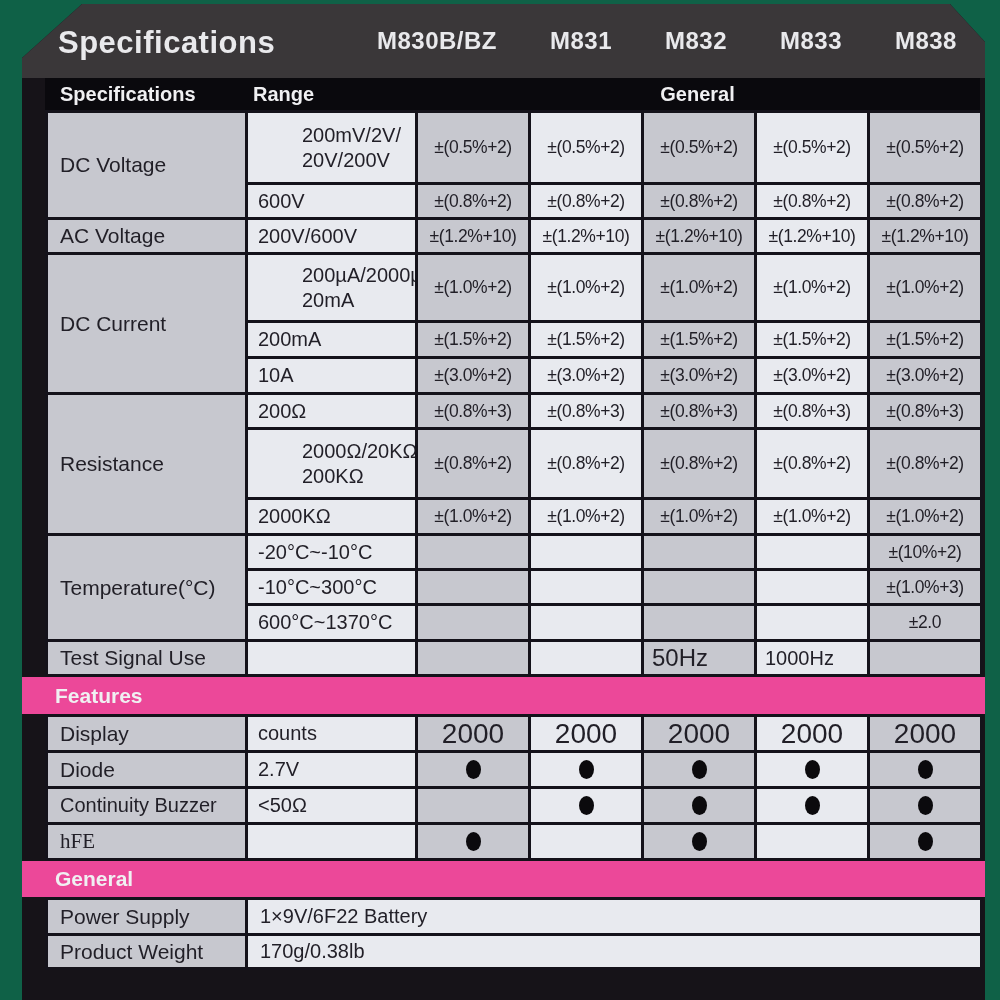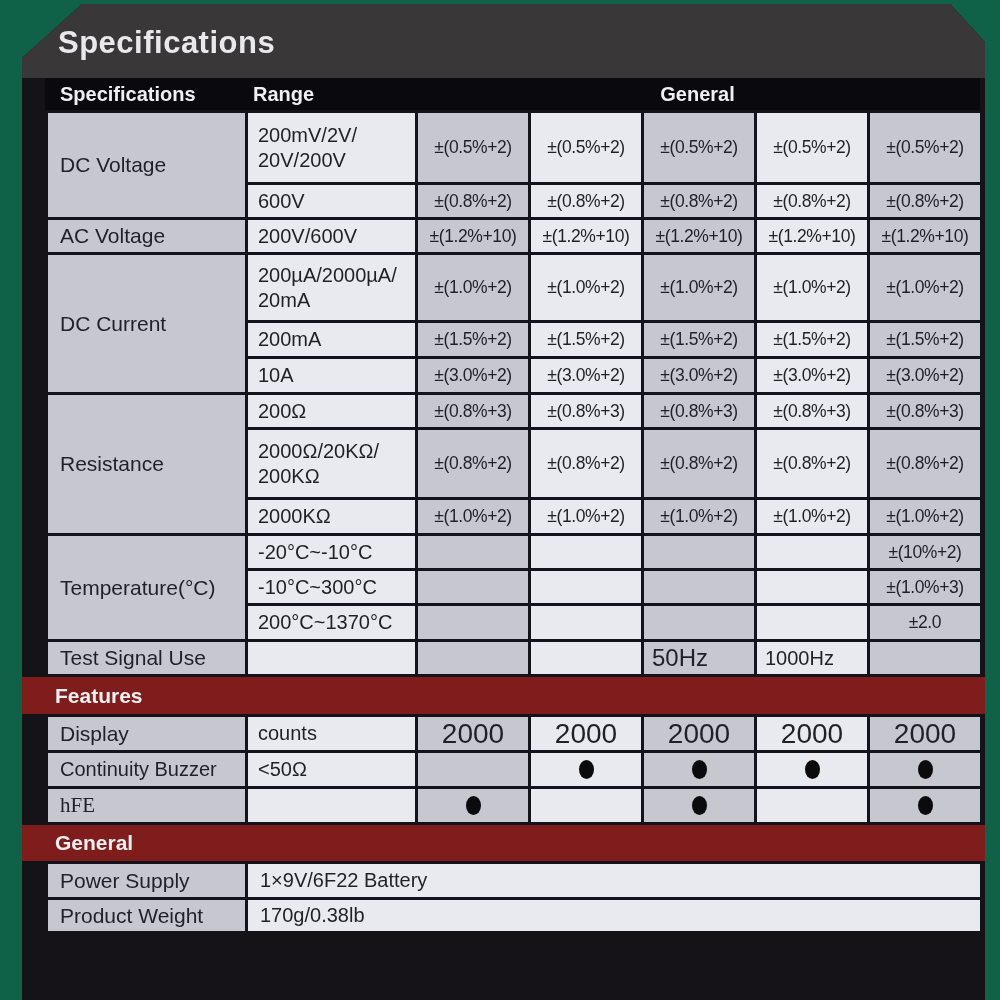--- a/index.html
+++ b/index.html
@@ -44,40 +44,47 @@
   table{border-collapse:collapse;table-layout:fixed;margin-left:23px;width:935px;}
   td{
     border:3px solid #14121a;
     color:#211f27;font-size:20px;vertical-align:middle;
     padding:0;overflow:hidden;white-space:nowrap;
   }
   td.cg{background:#c7c8cf;}
   td.cw{background:#e8eaef;}
   td.lab{padding-left:12px;font-size:21px;}
   td.rng{padding-left:10px;font-size:20px;}
-  td.rng .line{display:block;line-height:1.25;}
+  td.rng .line{display:block;line-height:1.25;margin-left:44px;}
   td.acc{text-align:center;font-size:17.5px;letter-spacing:-0.4px;}
   
   .band{
-    height:37px;background:#7f1d1d;display:flex;align-items:center;
+    height:37px;background:#ec4899;display:flex;align-items:center;
   }
   .band span{color:#f0f0f2;font-size:21px;font-weight:bold;padding-left:33px;}
   .band.general{height:36px;}
   td.feat-val{text-align:center;font-size:28px;}
   .dot{display:none;width:15px;height:19px;border-radius:50%;background:#0b0a0d;margin:0 auto;}
   td.dot-on .dot{display:block;}
   td.gen-val{padding-left:12px;font-size:20px;margin-top:12px;}
 </style>
 </head>
 <body>
 
 <div class="sheet">
 
   <div class="title-band">
     <span class="big-title">Specifications</span>
+    <div class="models">
+      <span>M830B/BZ</span>
+      <span>M831</span>
+      <span>M832</span>
+      <span>M833</span>
+      <span>M838</span>
+    </div>
   </div>
 
   <div class="subheader">
     <span class="sh-spec">Specifications</span>
     <span class="sh-range">Range</span>
     <span class="sh-acc">General</span>
   </div>
 
   <table class="spec">
     <colgroup>
@@ -191,21 +198,21 @@
     </tr>
     <tr style="height:35px;">
       <td class="cw rng">-10°C~300°C</td>
       <td class="cg acc"></td>
       <td class="cw acc"></td>
       <td class="cg acc"></td>
       <td class="cw acc"></td>
       <td class="cg acc">±(1.0%+3)</td>
     </tr>
     <tr style="height:36px;">
-      <td class="cw rng">200°C~1370°C</td>
+      <td class="cw rng">600°C~1370°C</td>
       <td class="cg acc"></td>
       <td class="cw acc"></td>
       <td class="cg acc"></td>
       <td class="cw acc"></td>
       <td class="cg acc">±2.0</td>
     </tr>
 
     <tr style="height:35px;margin-top:36px;">
       <td class="cg lab">Test Signal Use</td>
       <td class="cw rng"></td>
@@ -236,20 +243,39 @@
         <tr style="height:36px;">
       <td class="cg lab">Display</td>
       <td class="cw rng">counts</td>
       <td class="cg feat-val">2000</td>
       <td class="cw feat-val">2000</td>
       <td class="cg feat-val">2000</td>
       <td class="cw feat-val">2000</td>
       <td class="cg feat-val">2000</td>
     </tr>
     <tr style="height:36px;">
+      <td class="cg lab">Diode</td>
+      <td class="cw rng">2.7V</td>
+      <td class="cg feat-val dot-on">
+            <span class="dot"></span>
+          </td>
+      <td class="cw feat-val dot-on">
+            <span class="dot"></span>
+          </td>
+      <td class="cg feat-val dot-on">
+            <span class="dot"></span>
+          </td>
+      <td class="cw feat-val dot-on">
+            <span class="dot"></span>
+          </td>
+      <td class="cg feat-val dot-on">
+            <span class="dot"></span>
+          </td>
+    </tr>
+    <tr style="height:36px;">
       <td class="cg lab" style="font-size:20px;">Continuity Buzzer</td>
       <td class="cw rng">&lt;50Ω</td>
       <td class="cg feat-val"></td>
       <td class="cw feat-val dot-on">
             <span class="dot"></span>
           </td>
       <td class="cg feat-val dot-on">
             <span class="dot"></span>
           </td>
       <td class="cw feat-val dot-on">

